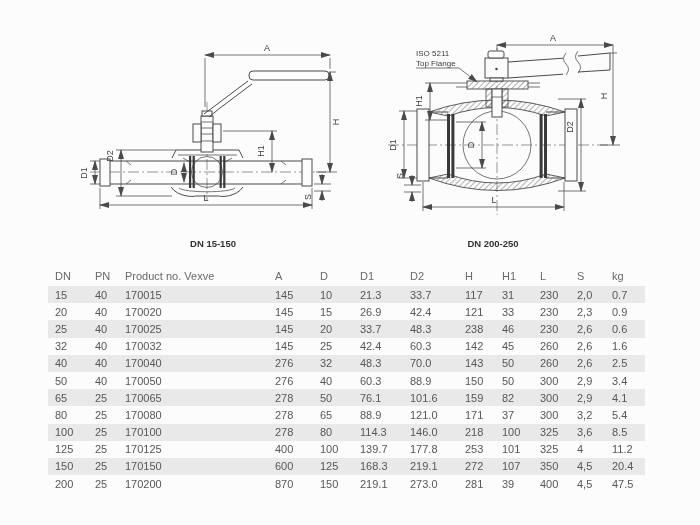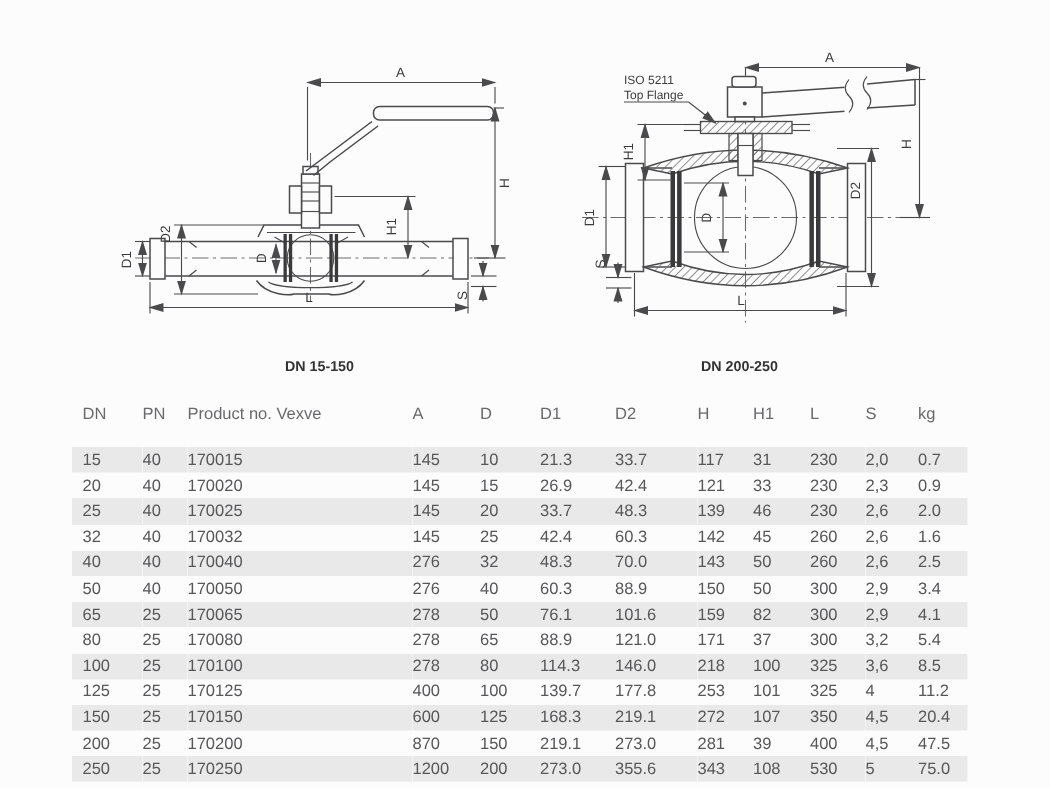--- a/index.html
+++ b/index.html
@@ -20,21 +20,21 @@
   .dim{stroke:#4a4a4c;stroke-width:0.75;fill:none;}
   .cl{stroke:#6a6a6c;stroke-width:0.7;fill:none;stroke-dasharray:11 3 2 3;}
   .whitefill{fill:#fcfcfc;}
   .darkbar{fill:#3a3a3c;stroke:none;}
 
   
   .spec-table-wrap{position:absolute;left:48px;top:266px;}
   table.spec{border-collapse:collapse;table-layout:fixed;width:597px;}
   table.spec th{
     font-weight:normal;color:#69696c;font-size:11px;text-align:left;
-    padding:0 0 16px 0;height:16px;vertical-align:bottom;
+    padding:0 0 4px 0;height:16px;vertical-align:bottom;
   }
   table.spec td{
     color:#57575a;font-size:11px;text-align:left;
     padding:0;height:17.2px;vertical-align:middle;
     white-space:nowrap;overflow:hidden;
   }
   table.spec th:first-child,table.spec td:first-child{padding-left:7px;}
   table.spec tr.shade td{background:#e9e9e9;}
 </style>
 </head>
@@ -341,25 +341,25 @@
             <td>0.9</td>
           </tr>
           <tr class="shade">
             <td>25</td>
             <td>40</td>
             <td>170025</td>
             <td>145</td>
             <td>20</td>
             <td>33.7</td>
             <td>48.3</td>
-            <td>139</td>
+            <td>238</td>
             <td>46</td>
             <td>230</td>
             <td>2,6</td>
-            <td>2.0</td>
+            <td>0.6</td>
           </tr>
           <tr>
             <td>32</td>
             <td>40</td>
             <td>170032</td>
             <td>145</td>
             <td>25</td>
             <td>42.4</td>
             <td>60.3</td>
             <td>142</td>
@@ -473,31 +473,17 @@
             <td>870</td>
             <td>150</td>
             <td>219.1</td>
             <td>273.0</td>
             <td>281</td>
             <td>39</td>
             <td>400</td>
             <td>4,5</td>
             <td>47.5</td>
           </tr>
-          <tr class="shade">
-            <td>250</td>
-            <td>25</td>
-            <td>170250</td>
-            <td>1200</td>
-            <td>200</td>
-            <td>273.0</td>
-            <td>355.6</td>
-            <td>343</td>
-            <td>108</td>
-            <td>530</td>
-            <td>5</td>
-            <td>75.0</td>
-          </tr>
         </tbody>
   </table>
 </div>
 
 </div>
 
 </body></html>

